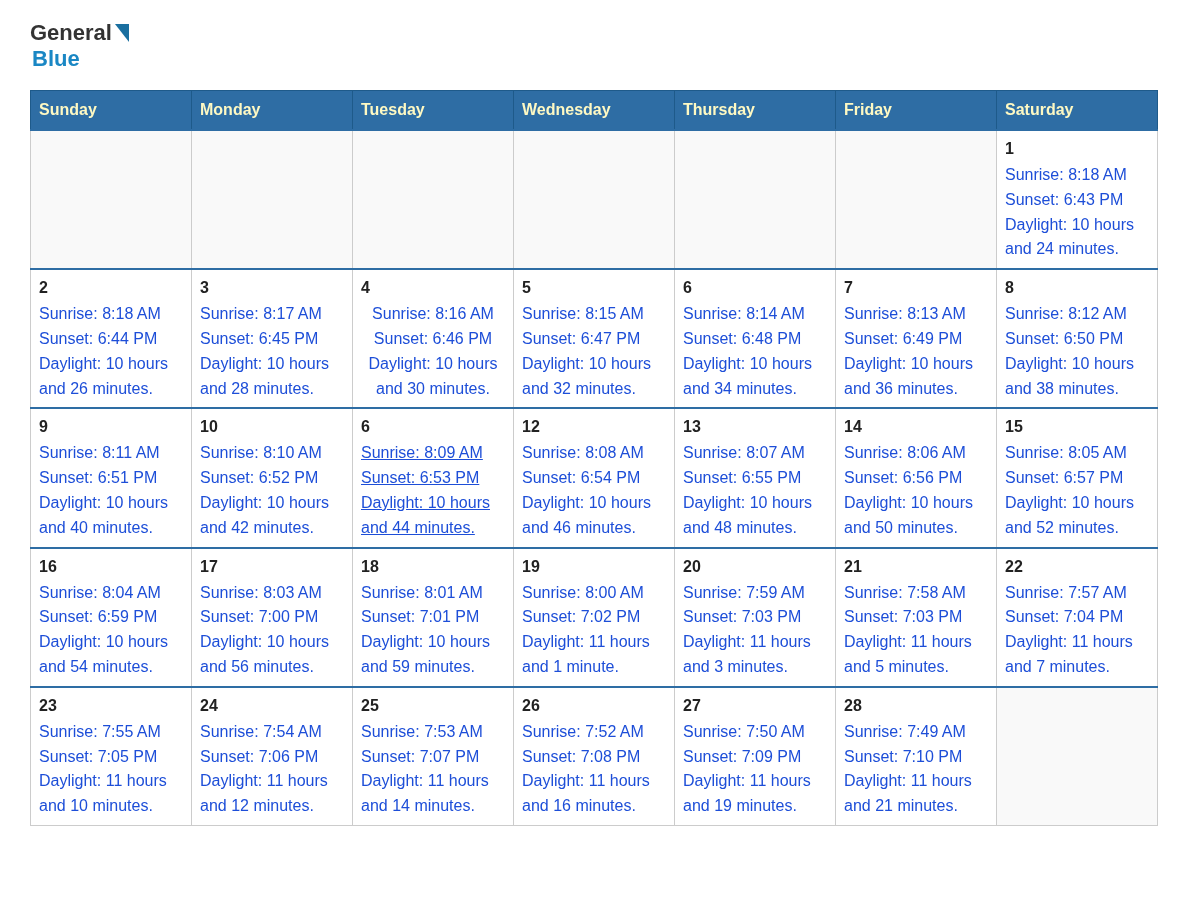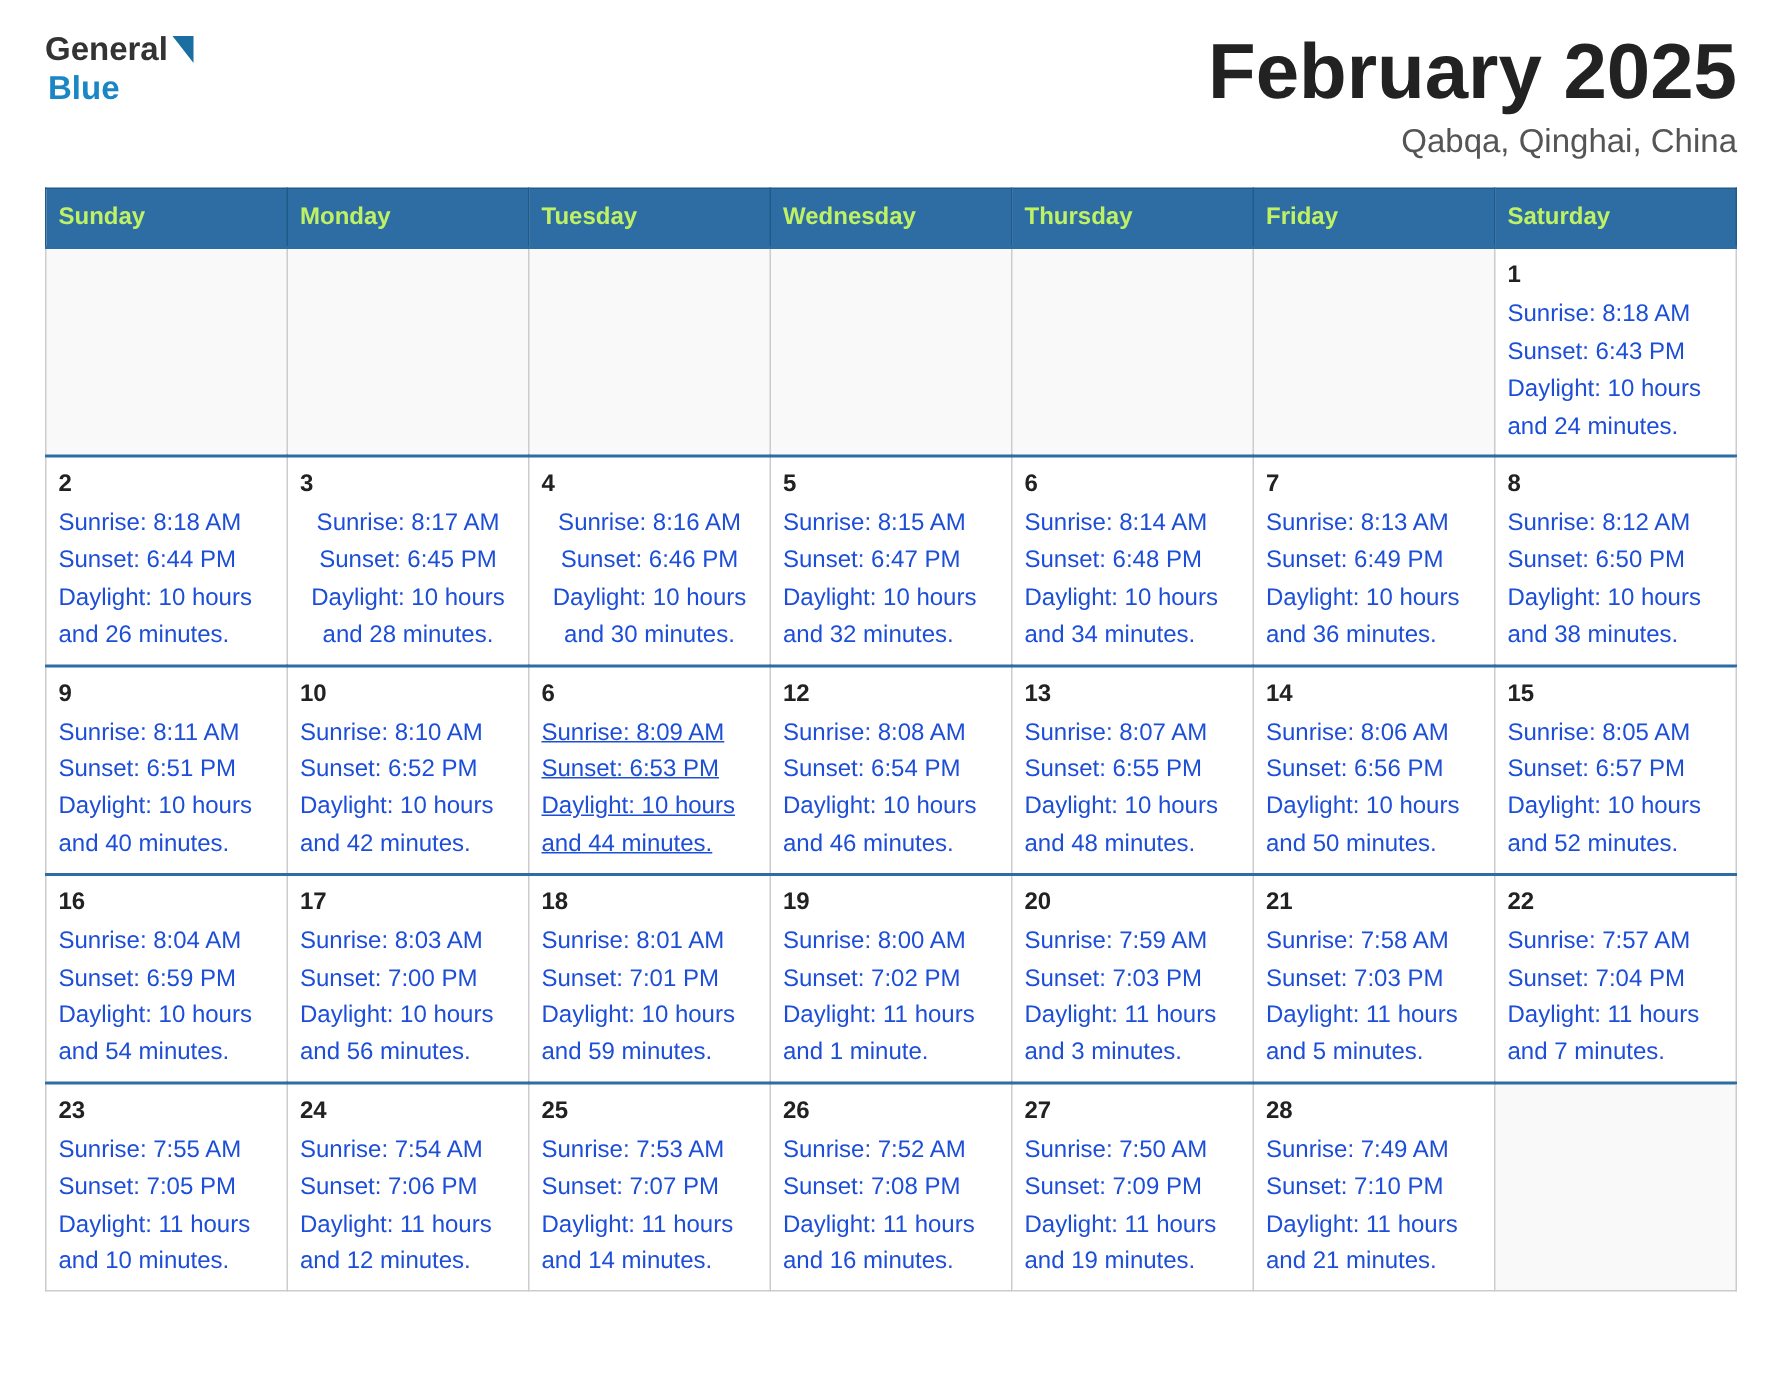--- a/index.html
+++ b/index.html
@@ -60,21 +60,21 @@
       color: #555;
       margin-top: 4px;
     }
     .calendar {
       width: 100%;
       border-collapse: collapse;
       border: 1px solid #aaa;
     }
     .calendar thead th {
       background-color: #2e6da4;
-      color: #bef264;
+      color: #fef9c3;
       font-size: 16px;
       font-weight: bold;
       padding: 10px 8px;
       border: 1px solid #1e5a8a;
       text-align: left;
     }
     .calendar tbody td {
       vertical-align: top;
       padding: 6px 8px;
       border: 1px solid #ccc;
@@ -109,24 +109,20 @@
 </head>
 <body>
 
 <div class="header">
   <div class="logo">
     <div class="logo-top">
       <span class="logo-general">General</span>
       <div class="logo-arrow"></div>
     </div>
     <span class="logo-blue">Blue</span>
-  </div>
-  <div class="title-block">
-    <div class="title-month">February 2025</div>
-    <div class="title-location">Qabqa, Qinghai, China</div>
   </div>
 </div>
 
 <table class="calendar">
   <thead>
     <tr>
     <th>Sunday</th>
         <th>Monday</th>
         <th>Tuesday</th>
         <th>Wednesday</th>
@@ -152,21 +148,21 @@
       </tr>
       <tr>
         <td>
           <span class="day-number">2</span>
           <div class="day-info" style="white-space: pre-line;">Sunrise: 8:18 AM
 Sunset: 6:44 PM
 Daylight: 10 hours and 26 minutes.</div>
         </td>
         <td>
           <span class="day-number">3</span>
-          <div class="day-info" style="white-space: pre-line; text-align: center;">Sunrise: 8:17 AM
+          <div class="day-info" style="white-space: pre-line;">Sunrise: 8:17 AM
 Sunset: 6:45 PM
 Daylight: 10 hours and 28 minutes.</div>
         </td>
         <td>
           <span class="day-number">4</span>
           <div class="day-info" style="white-space: pre-line; text-align: center;">Sunrise: 8:16 AM
 Sunset: 6:46 PM
 Daylight: 10 hours and 30 minutes.</div>
         </td>
         <td>

